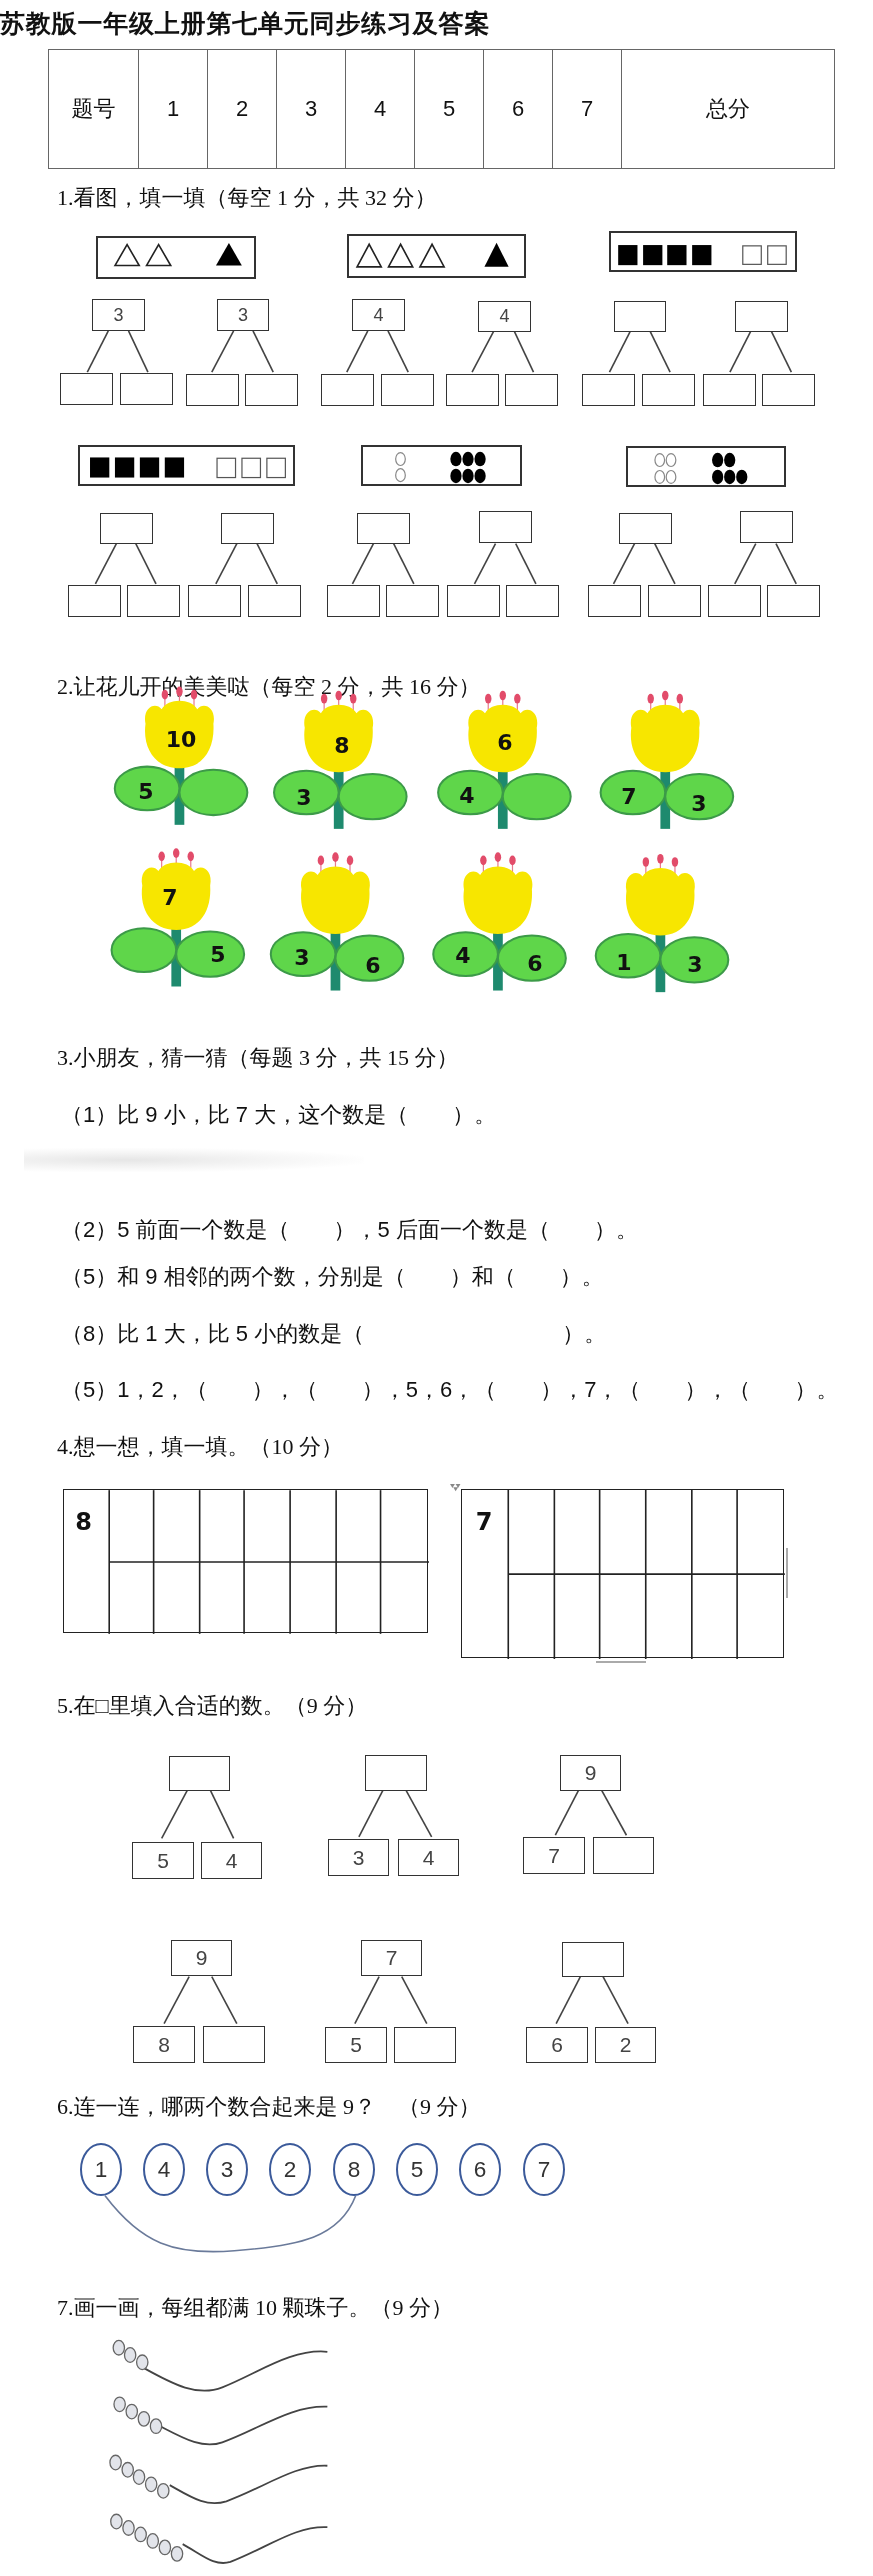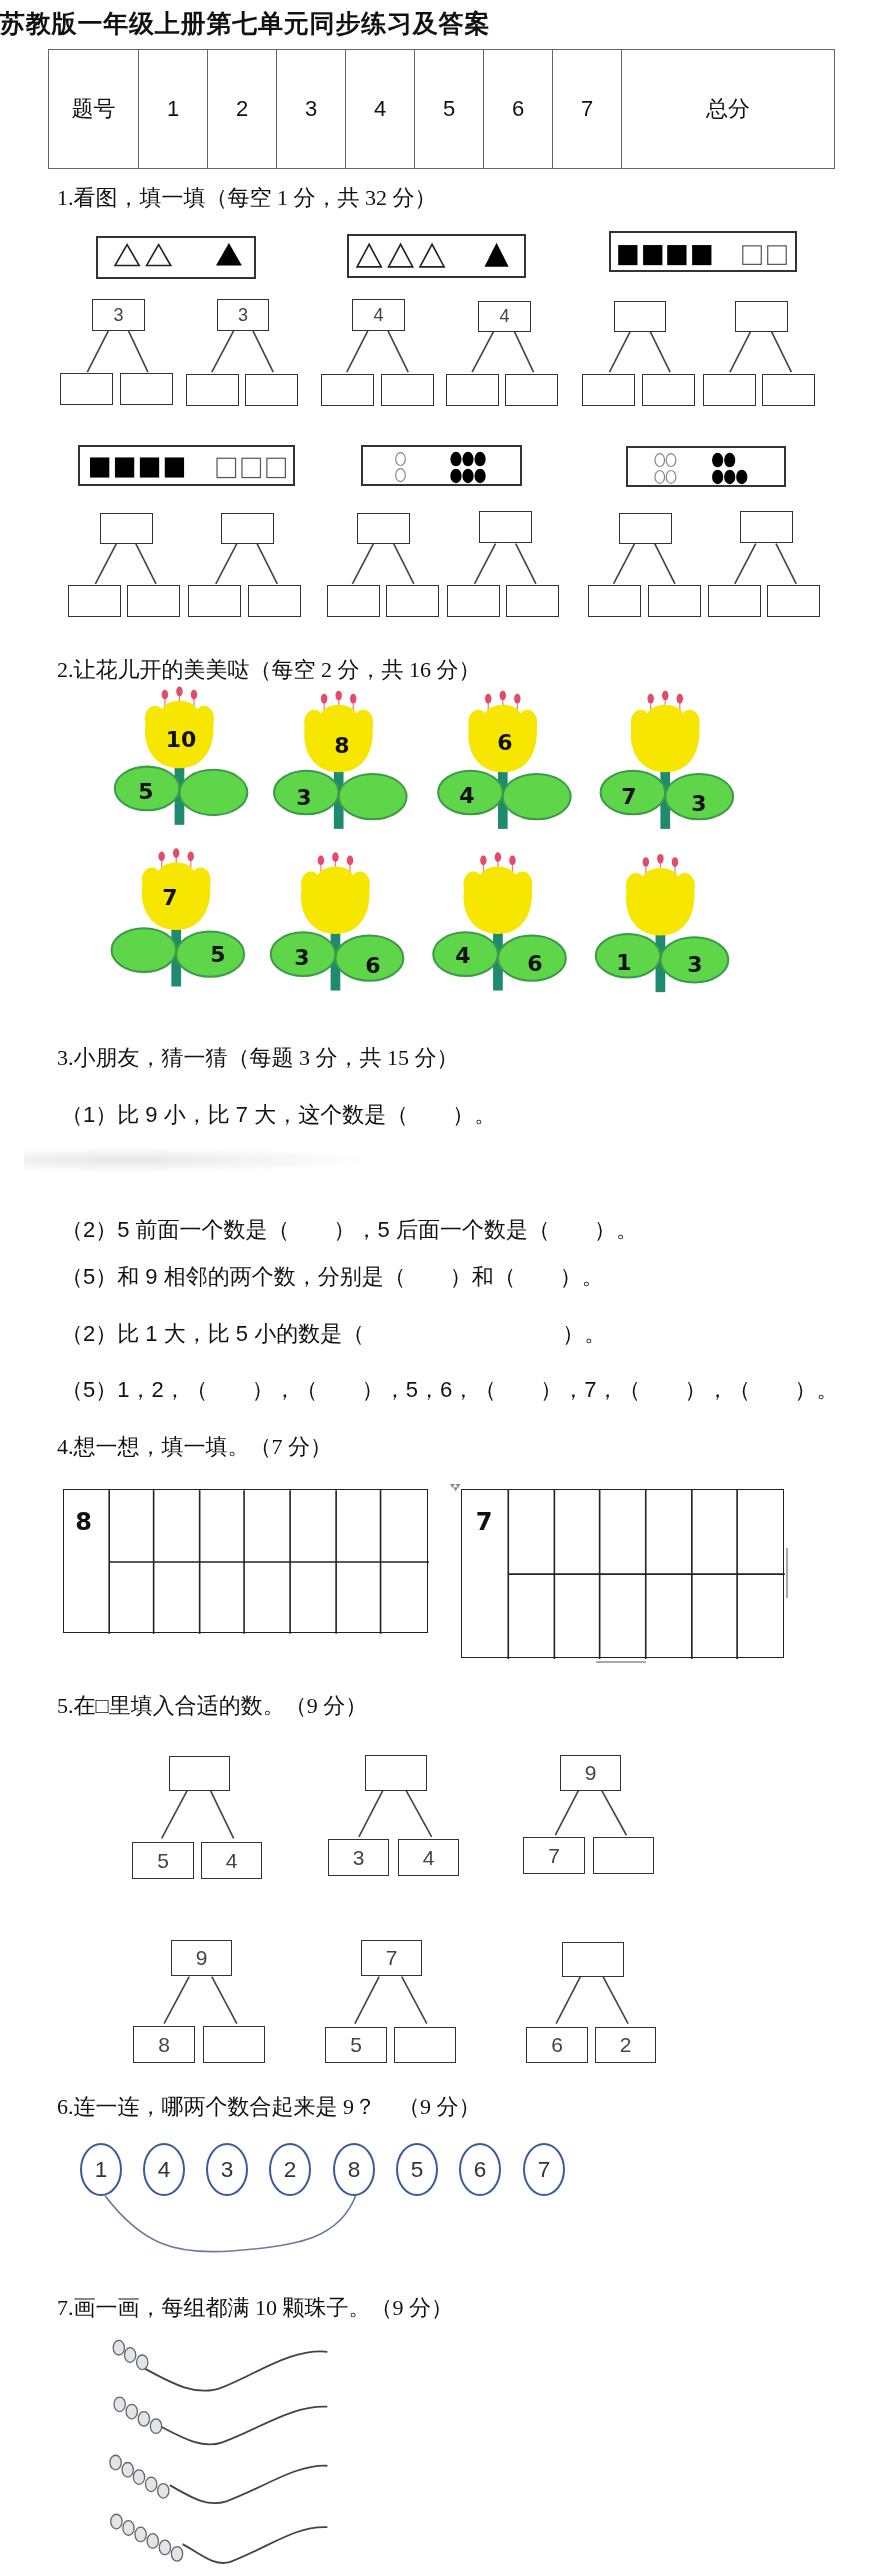--- a/index.html
+++ b/index.html
@@ -182,21 +182,21 @@
 <div class="abs box" style="left:248px;top:585px;width:53px;height:32px"></div>
 <div class="abs box" style="left:327px;top:585px;width:53px;height:32px"></div>
 <div class="abs box" style="left:386px;top:585px;width:53px;height:32px"></div>
 <div class="abs box" style="left:447px;top:585px;width:53px;height:32px"></div>
 <div class="abs box" style="left:506px;top:585px;width:53px;height:32px"></div>
 <div class="abs box" style="left:588px;top:585px;width:53px;height:32px"></div>
 <div class="abs box" style="left:648px;top:585px;width:53px;height:32px"></div>
 <div class="abs box" style="left:708px;top:585px;width:53px;height:32px"></div>
 <div class="abs box" style="left:767px;top:585px;width:53px;height:32px"></div>
 
-<div class="abs heading" style="top:655px">2.让花儿开的美美哒（每空 2 分，共 16 分）</div>
+<div class="abs heading" style="top:672px">2.让花儿开的美美哒（每空 2 分，共 16 分）</div>
 
 <svg width="873" height="2576" style="pointer-events:none" viewBox="0 0 1080 3186">
   <defs>
     <g id="flower">
 
       <line x1="-18" y1="-82" x2="-18" y2="-66" stroke="#e87a8e" stroke-width="1.5"></line>
       <line x1="0" y1="-86" x2="0" y2="-70" stroke="#e87a8e" stroke-width="1.5"></line>
       <line x1="18" y1="-82" x2="18" y2="-66" stroke="#e87a8e" stroke-width="1.5"></line>
       <ellipse cx="-18" cy="-86" rx="4" ry="6" fill="#e24c6a"></ellipse>
       <ellipse cx="0" cy="-90" rx="4" ry="6" fill="#e24c6a"></ellipse>
@@ -250,24 +250,24 @@
 
 <div class="fnum" style="left:661px;top:907px"></div>
 <div class="fnum" style="left:624px;top:962px">1</div>
 <div class="fnum" style="left:695px;top:964px">3</div>
 
 <div class="abs heading" style="top:1043px">3.小朋友，猜一猜（每题 3 分，共 15 分）</div>
 <div class="abs q" style="top:1100px">（1）比 9 小，比 7 大，这个数是（　　）。</div>
 <div class="abs" style="left:24px;top:1148px;width:340px;height:24px;background:radial-gradient(ellipse at 30% 50%,#e6e6e6 0%,#f4f4f4 40%,rgba(255,255,255,0) 75%);"></div>
 <div class="abs q" style="top:1215px">（2）5 前面一个数是（　　），5 后面一个数是（　　）。</div>
 <div class="abs q" style="top:1262px">（5）和 9 相邻的两个数，分别是（　　）和（　　）。</div>
-<div class="abs q" style="top:1319px">（2）比 1 大，比 5 小的数是（　　　　　　　　　）。</div>
+<div class="abs q" style="top:1319px">（8）比 1 大，比 5 小的数是（　　　　　　　　　）。</div>
 <div class="abs q" style="top:1375px">（5）1，2，（　　），（　　），5，6，（　　），7，（　　），（　　）。</div>
 
-<div class="abs heading" style="top:1432px">4.想一想，填一填。（7 分）</div>
+<div class="abs heading" style="top:1432px">4.想一想，填一填。（10 分）</div>
 
 <div class="grid" style="left:63px;top:1489px;width:365px;height:144px">
   <svg width="365" height="144" viewBox="0 0 452 178">
     <g stroke="#222" stroke-width="2">
       <line x1="56" y1="0" x2="56" y2="178"></line>
       <line x1="111" y1="0" x2="111" y2="178"></line>
       <line x1="168" y1="0" x2="168" y2="178"></line>
       <line x1="223" y1="0" x2="223" y2="178"></line>
       <line x1="280" y1="0" x2="280" y2="178"></line>
       <line x1="337" y1="0" x2="337" y2="178"></line>

